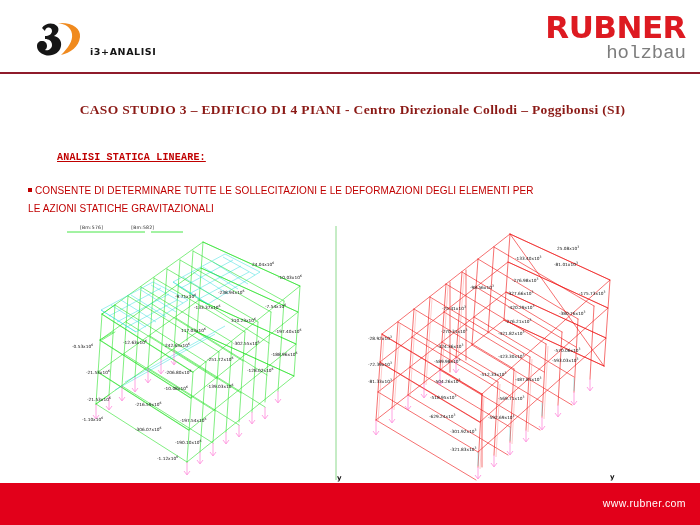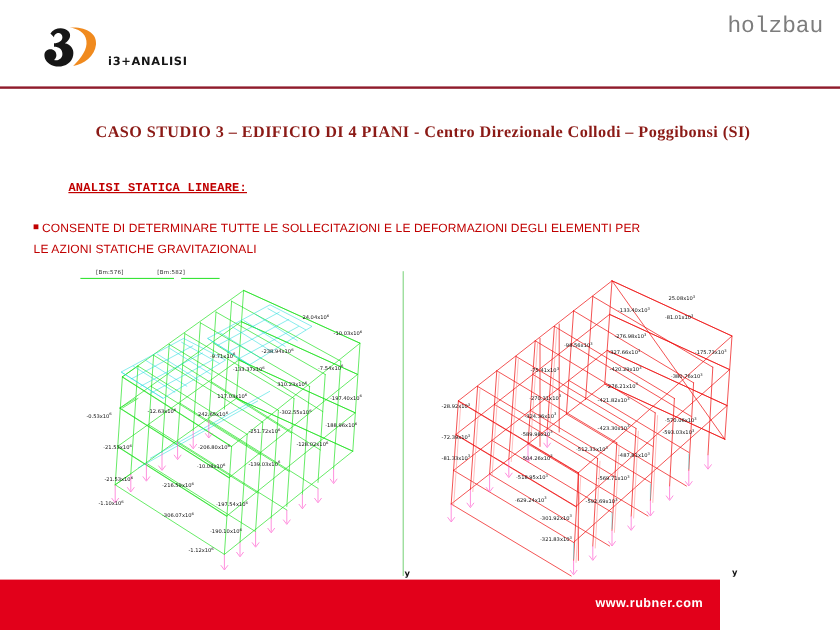--- a/index.html
+++ b/index.html
@@ -85,23 +85,22 @@
     position:absolute;font-family:"DejaVu Sans",sans-serif;
     font-size:7px;font-weight:bold;color:#111;
   }
 
   
   text.vlab{font-family:"DejaVu Sans",sans-serif;font-size:4.3px;fill:#121212;}
   text.vlab tspan.exp{font-size:3.1px;}
 
   
   .footer{
-    position:absolute;left:0;bottom:0;width:600px;height:42px;
+    position:absolute;left:0;bottom:0;width:700px;height:42px;
     background:#e2001a;
-    font-weight:bold;
   }
   .footer .url{
     position:absolute;right:14px;top:14px;
     font-family:"Liberation Sans",sans-serif;
     font-size:10.5px;color:#ffffff;letter-spacing:.4px;
   }
 </style>
 </head>
 <body>
 
@@ -111,20 +110,21 @@
 
     <div class="logo-i3">
       <svg class="mark" viewBox="0 0 60 40">
         <path d="M30 3 C44 2 53 8 52 17 C51 27 42 33 33 35 C40 28 45 21 44 14 C43 7 37 4 30 3 Z" fill="#f08a1e"></path>
         <path d="M14 8 C17 3 25 2 29 6 C32 9 30 14 26 16 C31 17 34 21 33 26 C32 33 24 37 17 35 C12 33.5 9 30 9 26 C9 23 11 21 14 21 C17 21 19 23 19 26 C19 28 18 29 17 30 C20 31 24 29 24 25 C24 21 21 19 17 19 L17 16 C21 16 24 14 24 11 C24 8.5 22 7 20 7.5 C18 8 17 9.5 17 11 L14 8 Z" fill="#161616"></path>
       </svg>
       <div class="studio-text">i3+ANALISI</div>
     </div>
 
     <div class="logo-rubner">
+      <div class="rb-main">RUBNER</div>
       <div class="rb-sub">holzbau</div>
     </div>
 
     <div class="header-rule"></div>
   </div>
 
   <div class="slide-title">CASO STUDIO 3 – EDIFICIO DI 4 PIANI -  Centro Direzionale Collodi – Poggibonsi (SI)</div>
 
   <div class="section-heading">ANALISI STATICA LINEARE:</div>
 

